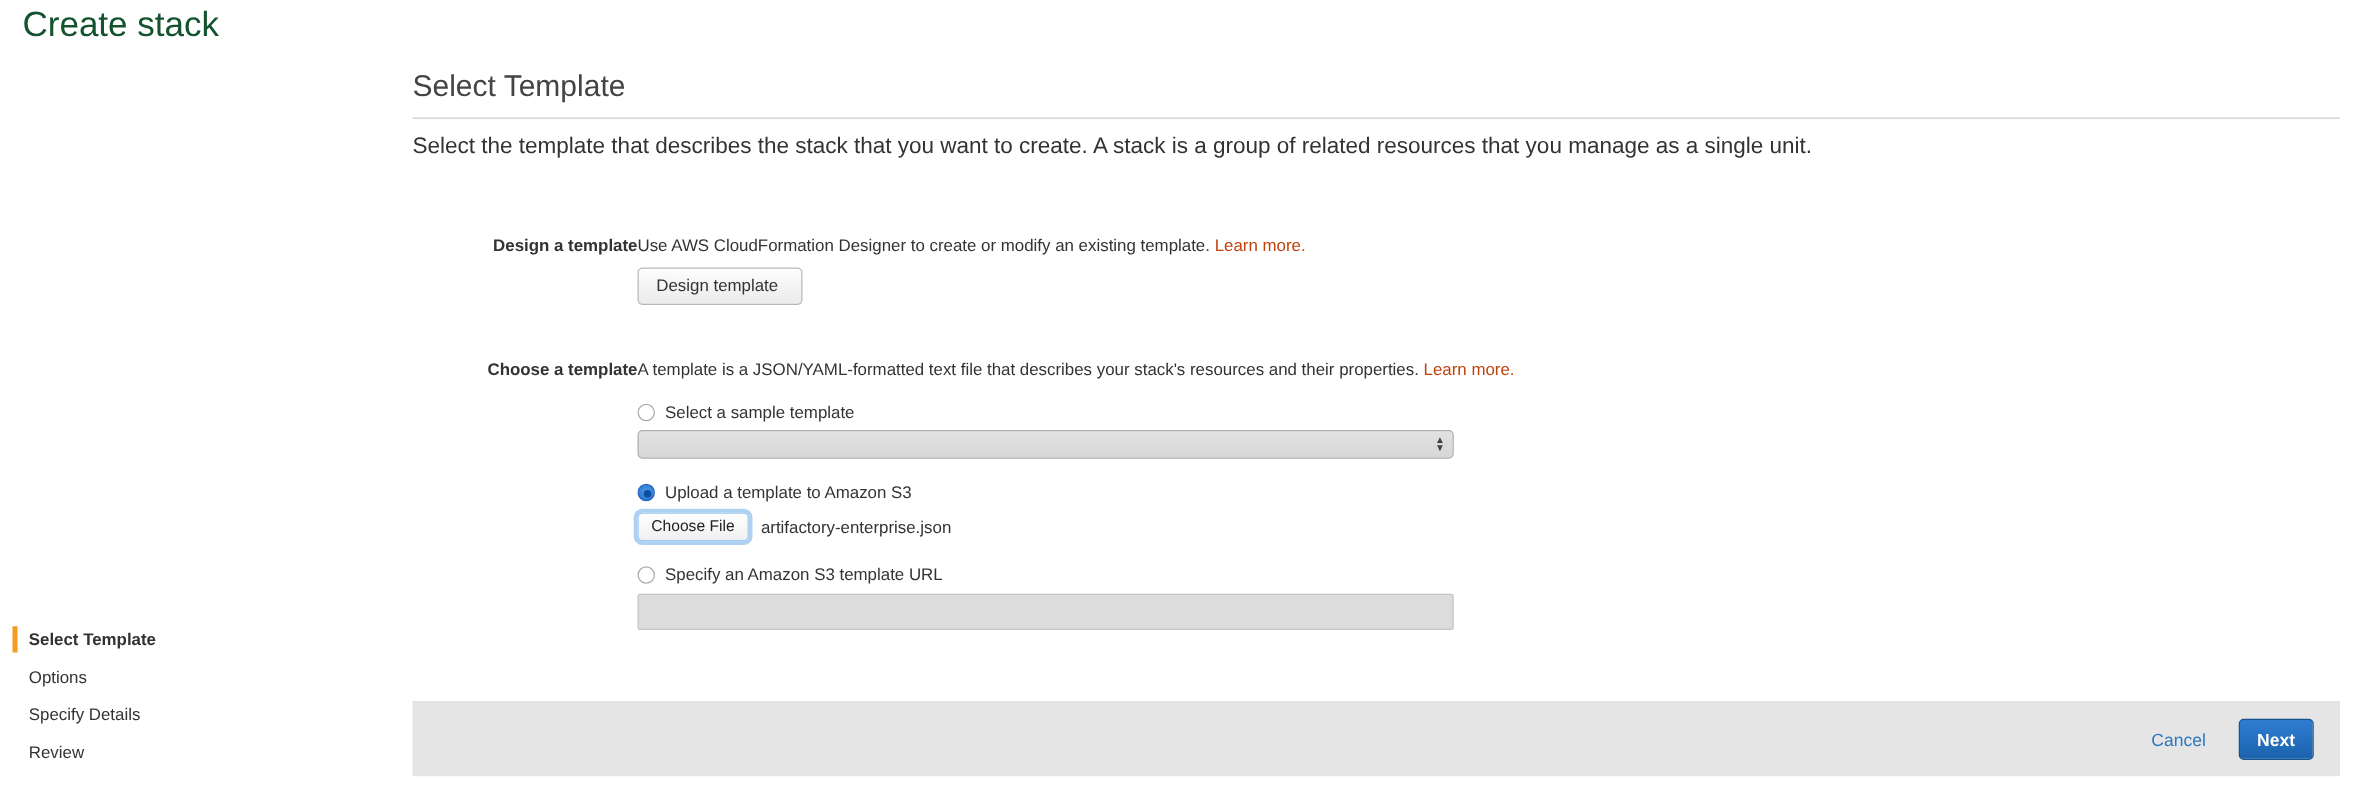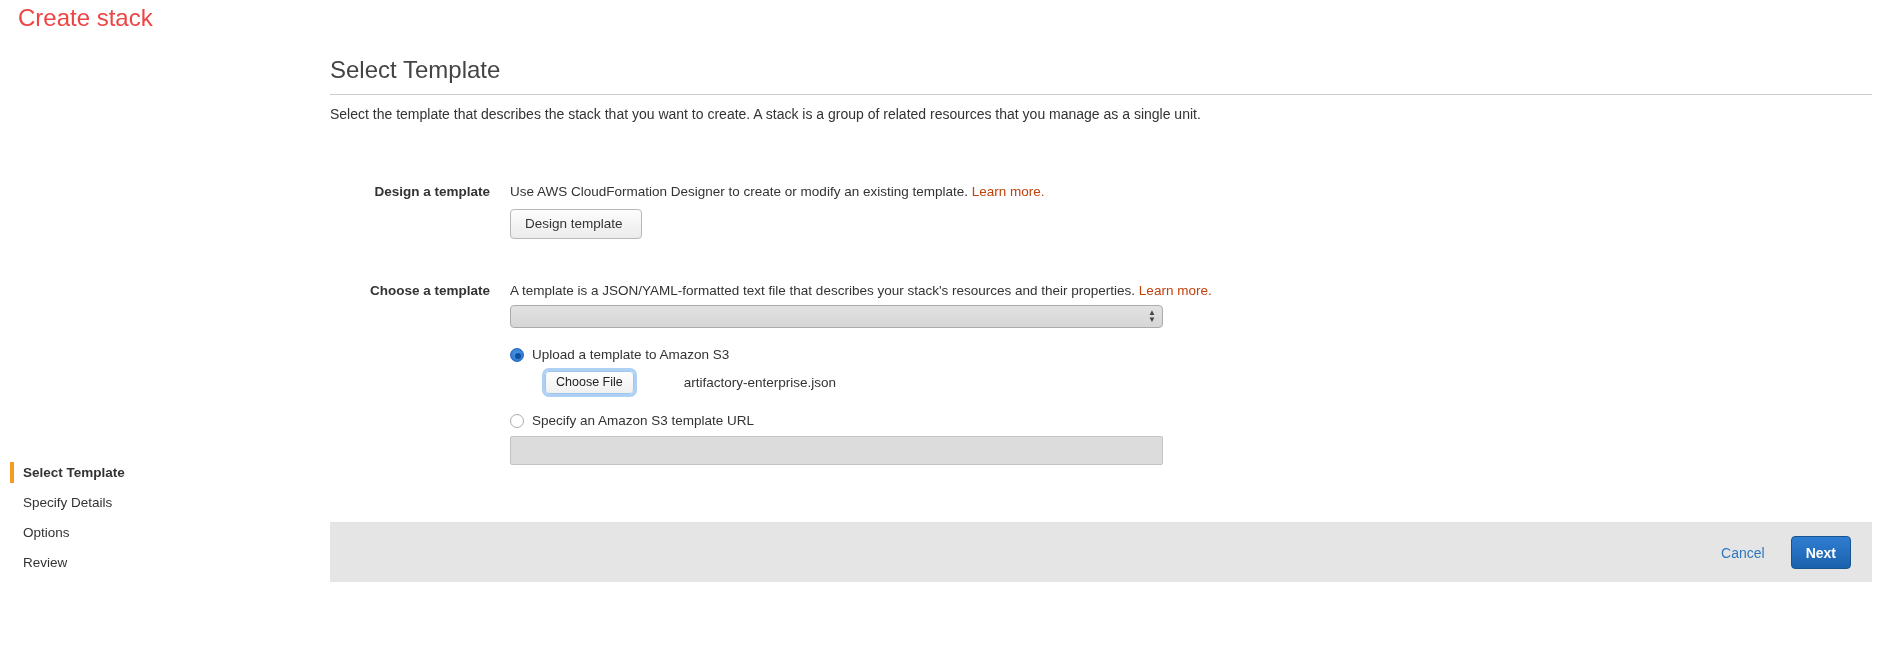--- a/index.html
+++ b/index.html
@@ -5,23 +5,23 @@
   * { margin: 0; padding: 0; box-sizing: border-box; }
   html, body {
     width: 1893px; height: 649px;
     background: #ffffff;
     font-family: "Liberation Sans", "DejaVu Sans", sans-serif;
     color: #333;
     overflow: hidden;
   }
   
   .page-title {
-    font-size: 24px;
+    font-size: 28px;
     font-weight: 400;
-    color: #ef4444;
+    color: #14532d;
     padding: 4px 0 0 18px;
     height: 46px;
   }
   
   .layout { display: flex; align-items: flex-end; }
   .sidebar {
     width: 330px;
     flex: 0 0 330px;
     padding: 14px 0 0 10px;
   }
@@ -47,38 +47,37 @@
     font-weight: 400;
     color: #444;
     margin: 2px 0 10px 0;
   }
   .heading-divider {
     border: none;
     border-top: 1px solid #cccccc;
     margin: 0 0 11px 0;
   }
   .main-desc {
-    font-size: 14px;
+    font-size: 18px;
     color: #333;
     margin-bottom: 0;
   }
   
   .form-row {
     display: flex;
     align-items: baseline;
   }
   .form-row.design-row { margin-top: 62px; }
   .form-row.choose-row { margin-top: 44px; }
   .row-label {
     flex: 0 0 180px;
     text-align: right;
     font-weight: bold;
     font-size: 13.5px;
     color: #333;
-    padding-right: 20px;
   }
   .row-content { flex: 1 1 auto; font-size: 13.5px; }
   a.link { color: #c2410c; text-decoration: none; cursor: pointer; }
   
   .btn-default {
     display: inline-block;
     margin-top: 10px;
     padding: 6px 18px 7px 14px;
     font-size: 13.5px;
     color: #333;
@@ -137,22 +136,20 @@
     justify-content: center;
     margin-right: 6px;
     line-height: 6px;
   }
   .stepper span { font-size: 8px; color: #444; height: 7px; }
   
   .file-row {
     display: flex;
     align-items: center;
     margin-top: 9px;
-    margin-left: 35px;
-    gap: 40px;
   }
   .btn-file {
     padding: 3px 10px 4px 10px;
     font-size: 12.5px;
     color: #222;
     background: linear-gradient(#ffffff, #f0f0f0);
     border: 1px solid #9ec7ef;
     border-radius: 4px;
     box-shadow: 0 0 0 3px rgba(108, 170, 233, 0.55);
     cursor: pointer;
@@ -210,24 +207,24 @@
 
 <div class="page-title">Create stack</div>
 
 <div class="layout">
 
   <div class="sidebar">
     <div class="sidebar-item active">
       <span>Select Template</span>
     </div>
     <div class="sidebar-item">
+      <span>Options</span>
+    </div>
+    <div class="sidebar-item">
       <span>Specify Details</span>
-    </div>
-    <div class="sidebar-item">
-      <span>Options</span>
     </div>
     <div class="sidebar-item">
       <span>Review</span>
     </div>
   </div>
 
   <div class="main">
     <h2 class="main-heading">Select Template</h2>
     <hr class="heading-divider">
     <p class="main-desc">Select the template that describes the stack that you want to create. A stack is a group of related resources that you manage as a single unit.</p>
@@ -242,20 +239,24 @@
       </div>
     </div>
 
     <div class="form-row choose-row">
       <div class="row-label">Choose a template</div>
       <div class="row-content">
         <span>A template is a JSON/YAML-formatted text file that describes your stack's resources and their properties.</span>
         <a class="link">Learn more.</a>
 
         
+        <div class="radio-row">
+          <span class="radio"></span>
+          <span class="radio-label">Select a sample template</span>
+        </div>
         <div class="mac-select">
           <span></span>
           <span class="stepper">
               <span>▲</span>
               <span>▼</span>
             </span>
         </div>
 
         
         <div class="radio-row">

